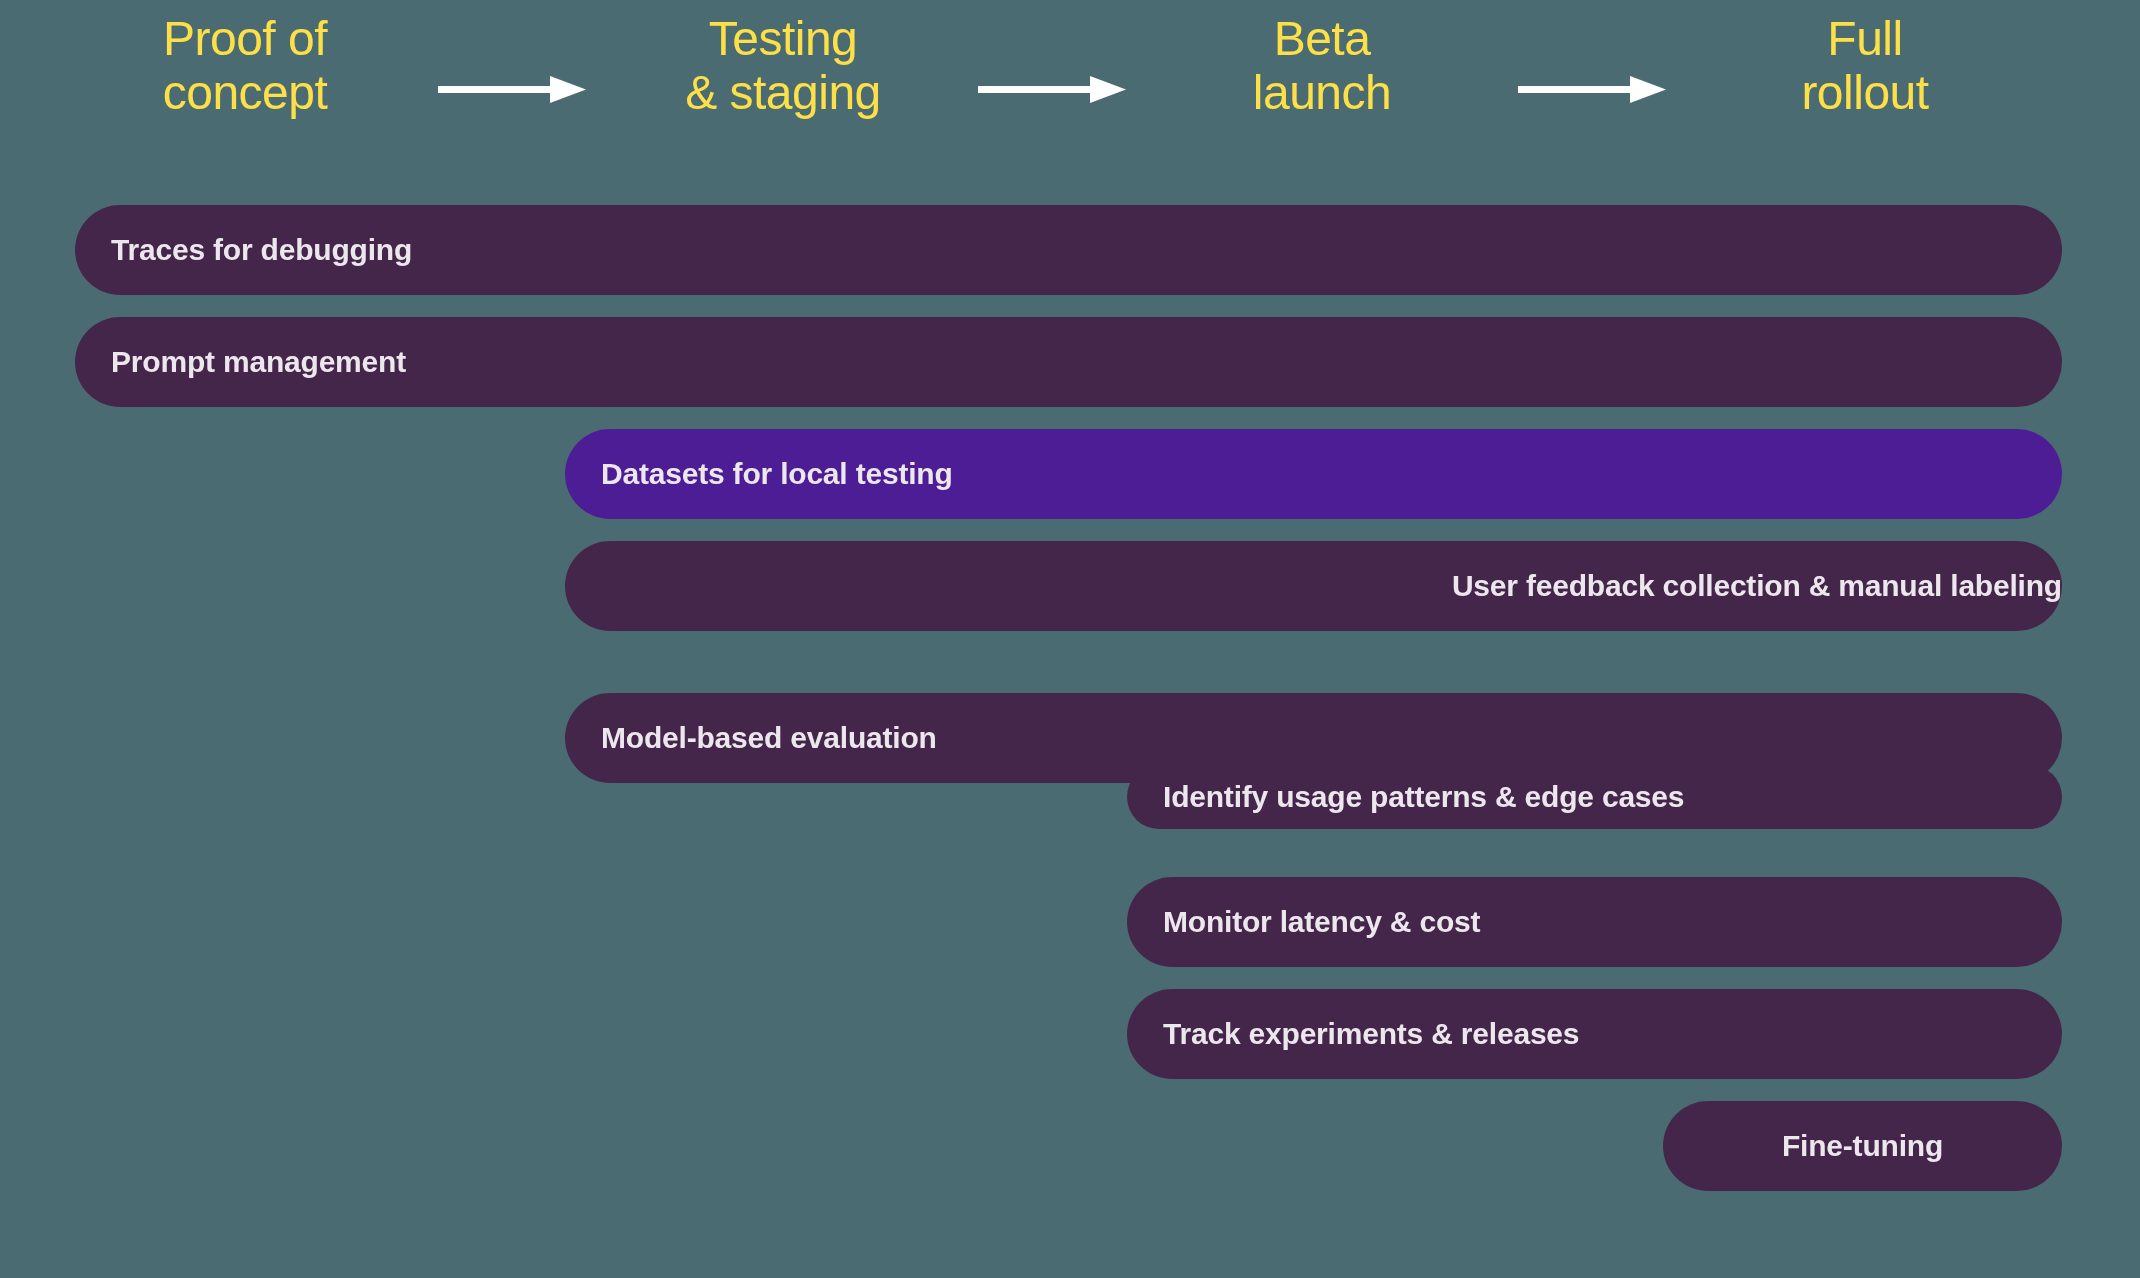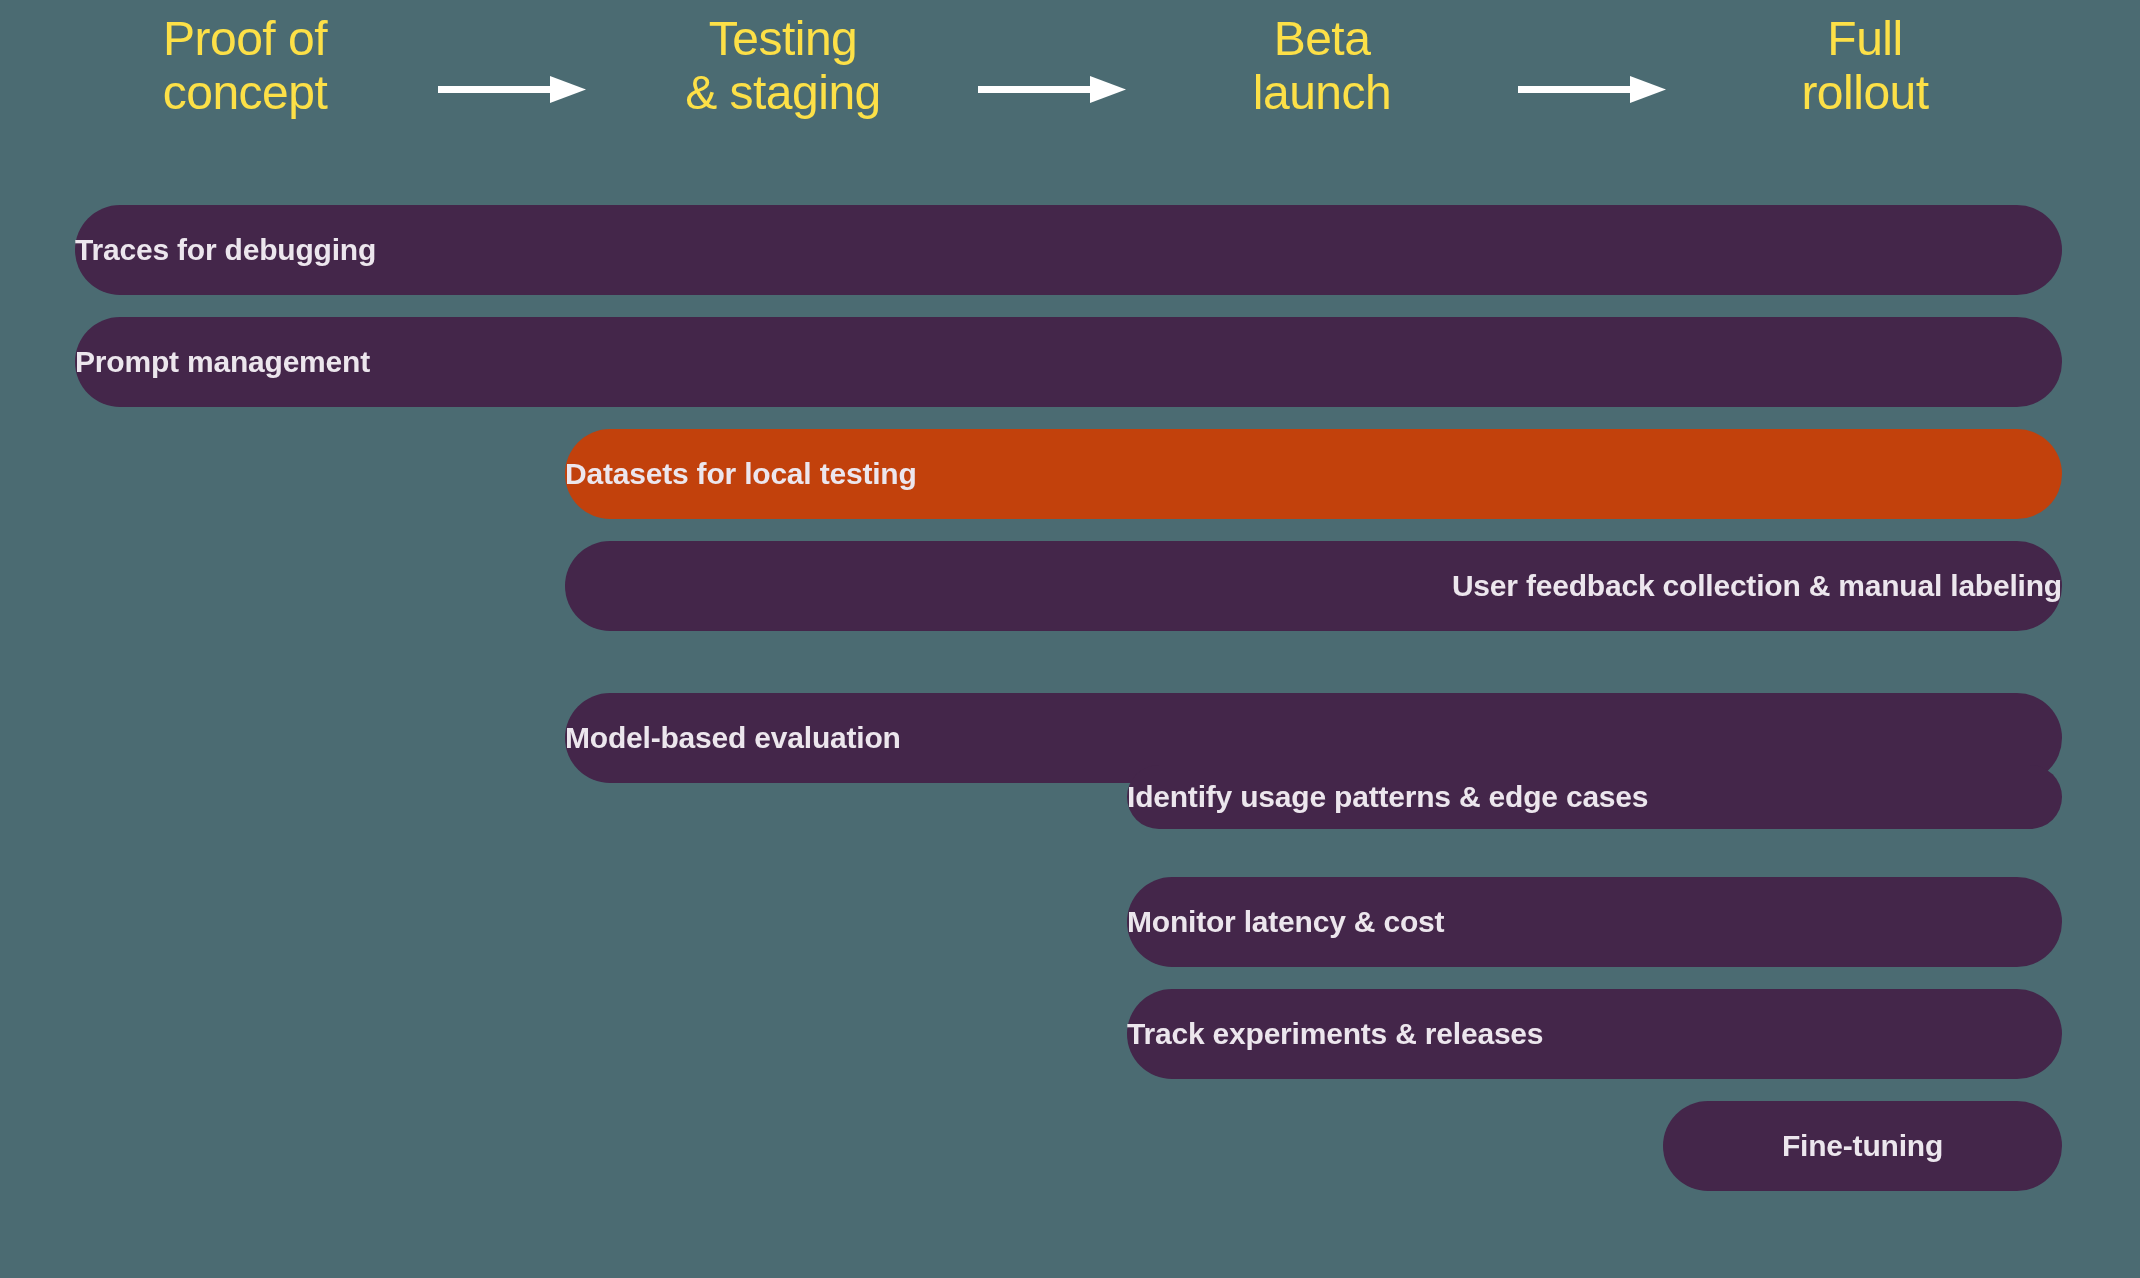--- a/index.html
+++ b/index.html
@@ -59,21 +59,21 @@
     box-sizing: border-box;
   }
   .bar-label {
     color: #ece6ed;
     font-size: 30px;
     font-weight: bold;
     letter-spacing: -0.2px;
     white-space: nowrap;
   }
   
-  .bar.align-left .bar-label { }
+  .bar.align-left .bar-label { padding-left: 36px; }
   
   .bar.align-center { justify-content: center; }
 </style>
 </head>
 <body>
 
 <div id="canvas">
 
   <div class="stage-header s1">Proof of
 concept</div>
@@ -102,21 +102,21 @@
       <polygon points="112,1 148,14.5 112,28" fill="#ffffff"></polygon>
     </svg>
   </div>
 
   <div class="bar align-left" style="left: 75px; width: 1987px; top: 205px; height: 90px; border-radius: 45px; background: rgb(68, 38, 74);">
     <span class="bar-label">Traces for debugging</span>
   </div>
   <div class="bar align-left" style="left: 75px; width: 1987px; top: 317px; height: 90px; border-radius: 45px; background: rgb(68, 38, 74);">
     <span class="bar-label">Prompt management</span>
   </div>
-  <div class="bar align-left" style="left: 565px; width: 1497px; top: 429px; height: 90px; border-radius: 45px; background: #c2410c;">
+  <div class="bar align-left" style="left: 565px; width: 1497px; top: 429px; height: 90px; border-radius: 45px; background: #4c1d95;">
     <span class="bar-label">Datasets for local testing</span>
   </div>
   <div class="bar align-left" style="left: 565px; width: 1497px; top: 541px; height: 90px; border-radius: 45px; background: rgb(68, 38, 74); justify-content: flex-end;">
     <span class="bar-label">User feedback collection &amp; manual labeling</span>
   </div>
   <div class="bar align-left" style="left: 565px; width: 1497px; top: 653px; height: 90px; border-radius: 45px; background: rgb(68, 38, 74); margin-top: 40px;">
     <span class="bar-label">Model-based evaluation</span>
   </div>
   <div class="bar align-left" style="left: 1127px; width: 935px; top: 765px; height: 64px; border-radius: 45px; background: rgb(68, 38, 74);">
     <span class="bar-label">Identify usage patterns &amp; edge cases</span>

